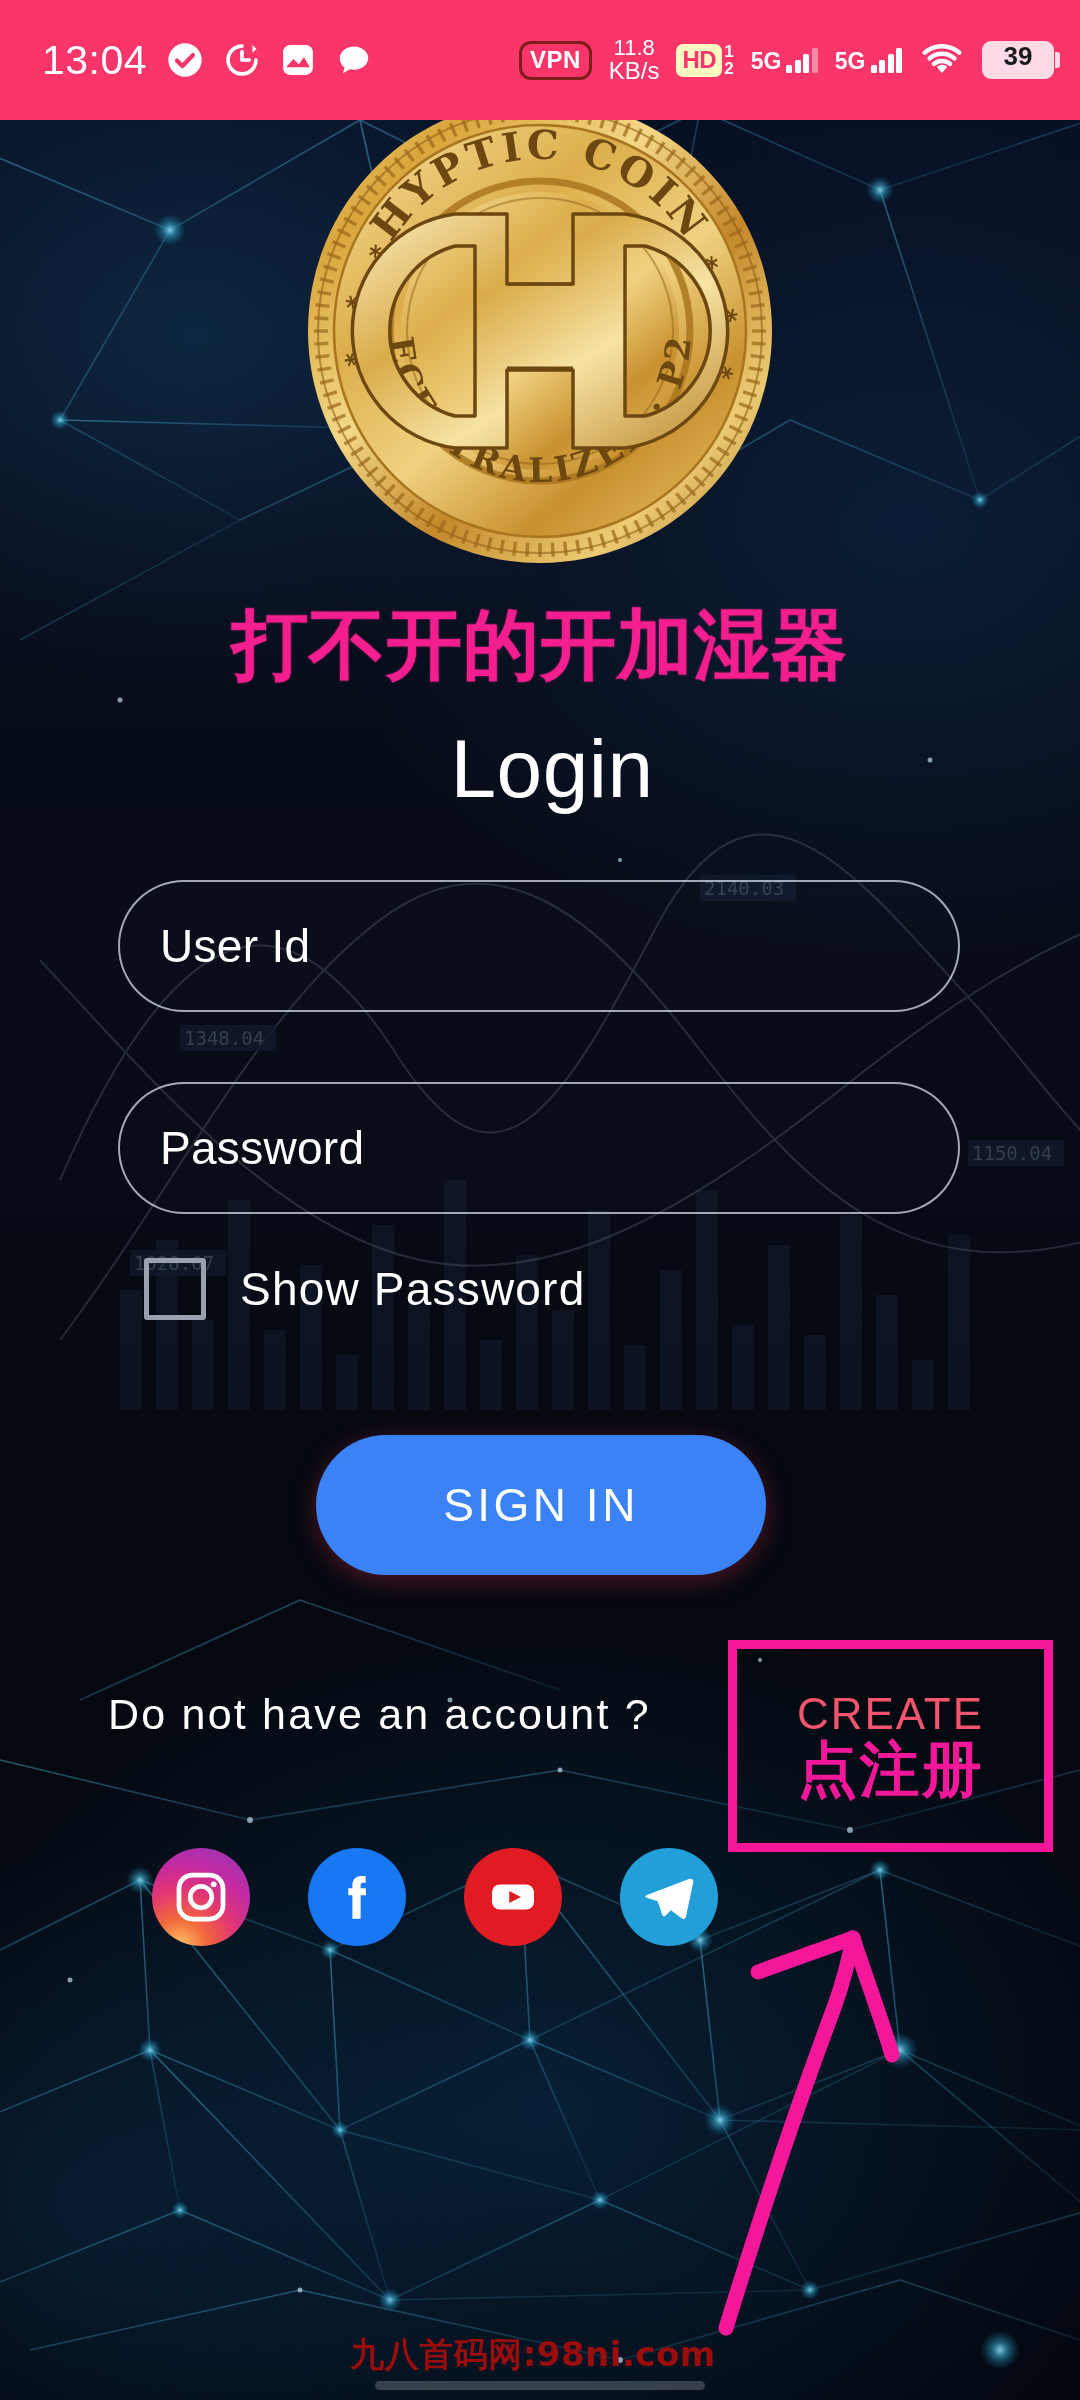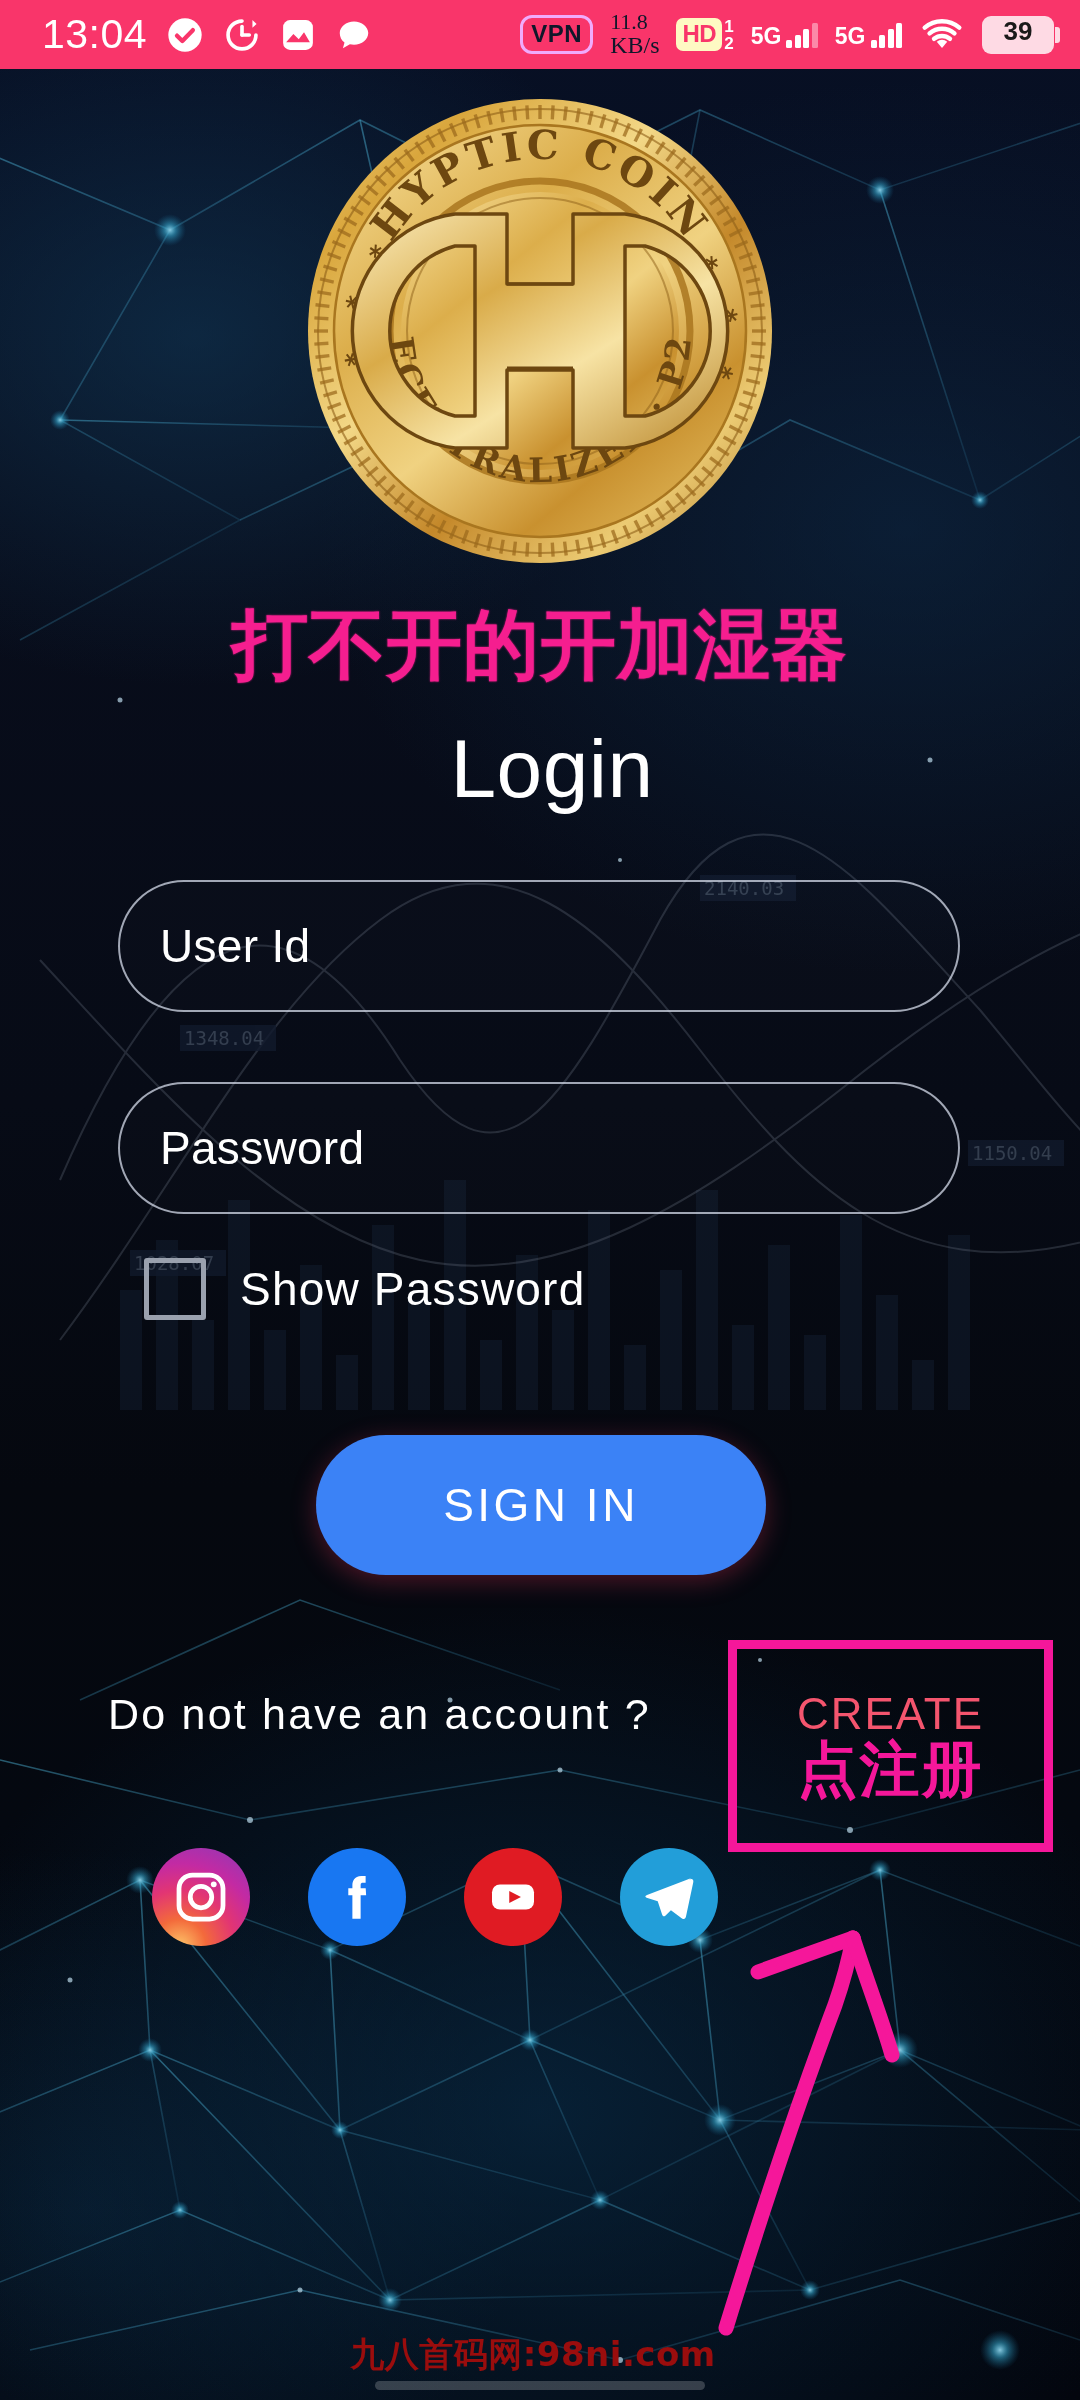--- a/index.html
+++ b/index.html
@@ -26,39 +26,39 @@
       radial-gradient(ellipse 900px 700px at 50% 88%, rgba(10,52,84,.55), transparent 72%),
       radial-gradient(ellipse 600px 500px at 8% 92%, rgba(12,46,74,.45), transparent 72%),
       linear-gradient(180deg, #071025 0%, #080d1c 20%, #070b16 46%, #05080f 62%, #040810 76%, #03060e 100%);
   }
   .bg-net { opacity:.85; }
   .bg-chart { opacity:.5; }
 
   
   #statusbar {
     position:absolute; top:0; left:0;
-    width:1080px; height:69px;
+    width:1080px; height:120px;
     display:flex; align-items:center;
     padding:0 26px 0 42px;
     z-index:40;
   }
   #sb-left { display:flex; align-items:center; gap:18px; }
   #sb-time {
     color:#fff; font-size:41px; letter-spacing:.5px;
     font-family:"Liberation Sans", sans-serif;
   }
   .sb-ico { display:flex; align-items:center; }
   #sb-right { margin-left:auto; display:flex; align-items:center; gap:17px; }
 
   .vpn-badge {
-    border:3px solid #f0abfc; border-radius:12px;
-    color:#0f172a; font-size:24px; font-weight:bold;
+    border:3px solid #7f1d1d; border-radius:12px;
+    color:#ffffff; font-size:24px; font-weight:bold;
     padding:2px 8px 3px; letter-spacing:.5px;
   }
-  .netspeed { color:#0f172a; font-size:22px; line-height:1.02; text-align:left; font-weight:500;font-family:Liberation Serif, serif; }
+  .netspeed { color:#ffffff; font-size:22px; line-height:1.02; text-align:center; font-weight:500; }
   .netspeed .u { font-size:24px;margin-top:35px; }
   .hd-wrap { display:flex; align-items:center; gap:2px; }
   .hd-box {
     background:#fef9c3; color:#f9356a; font-size:24px; font-weight:bold;
     border-radius:7px; padding:2px 6px 3px; letter-spacing:-.5px;
   }
   .hd-sub { color:#fff; font-size:17px; line-height:1.0; text-align:left; font-weight:bold; }
   .sig { display:flex; align-items:flex-end; gap:5px; }
   .sig-5g { color:#fff; font-size:23px; font-weight:bold; line-height:1; }
   .bars { display:flex; align-items:flex-end; gap:2.5px; height:26px; }

